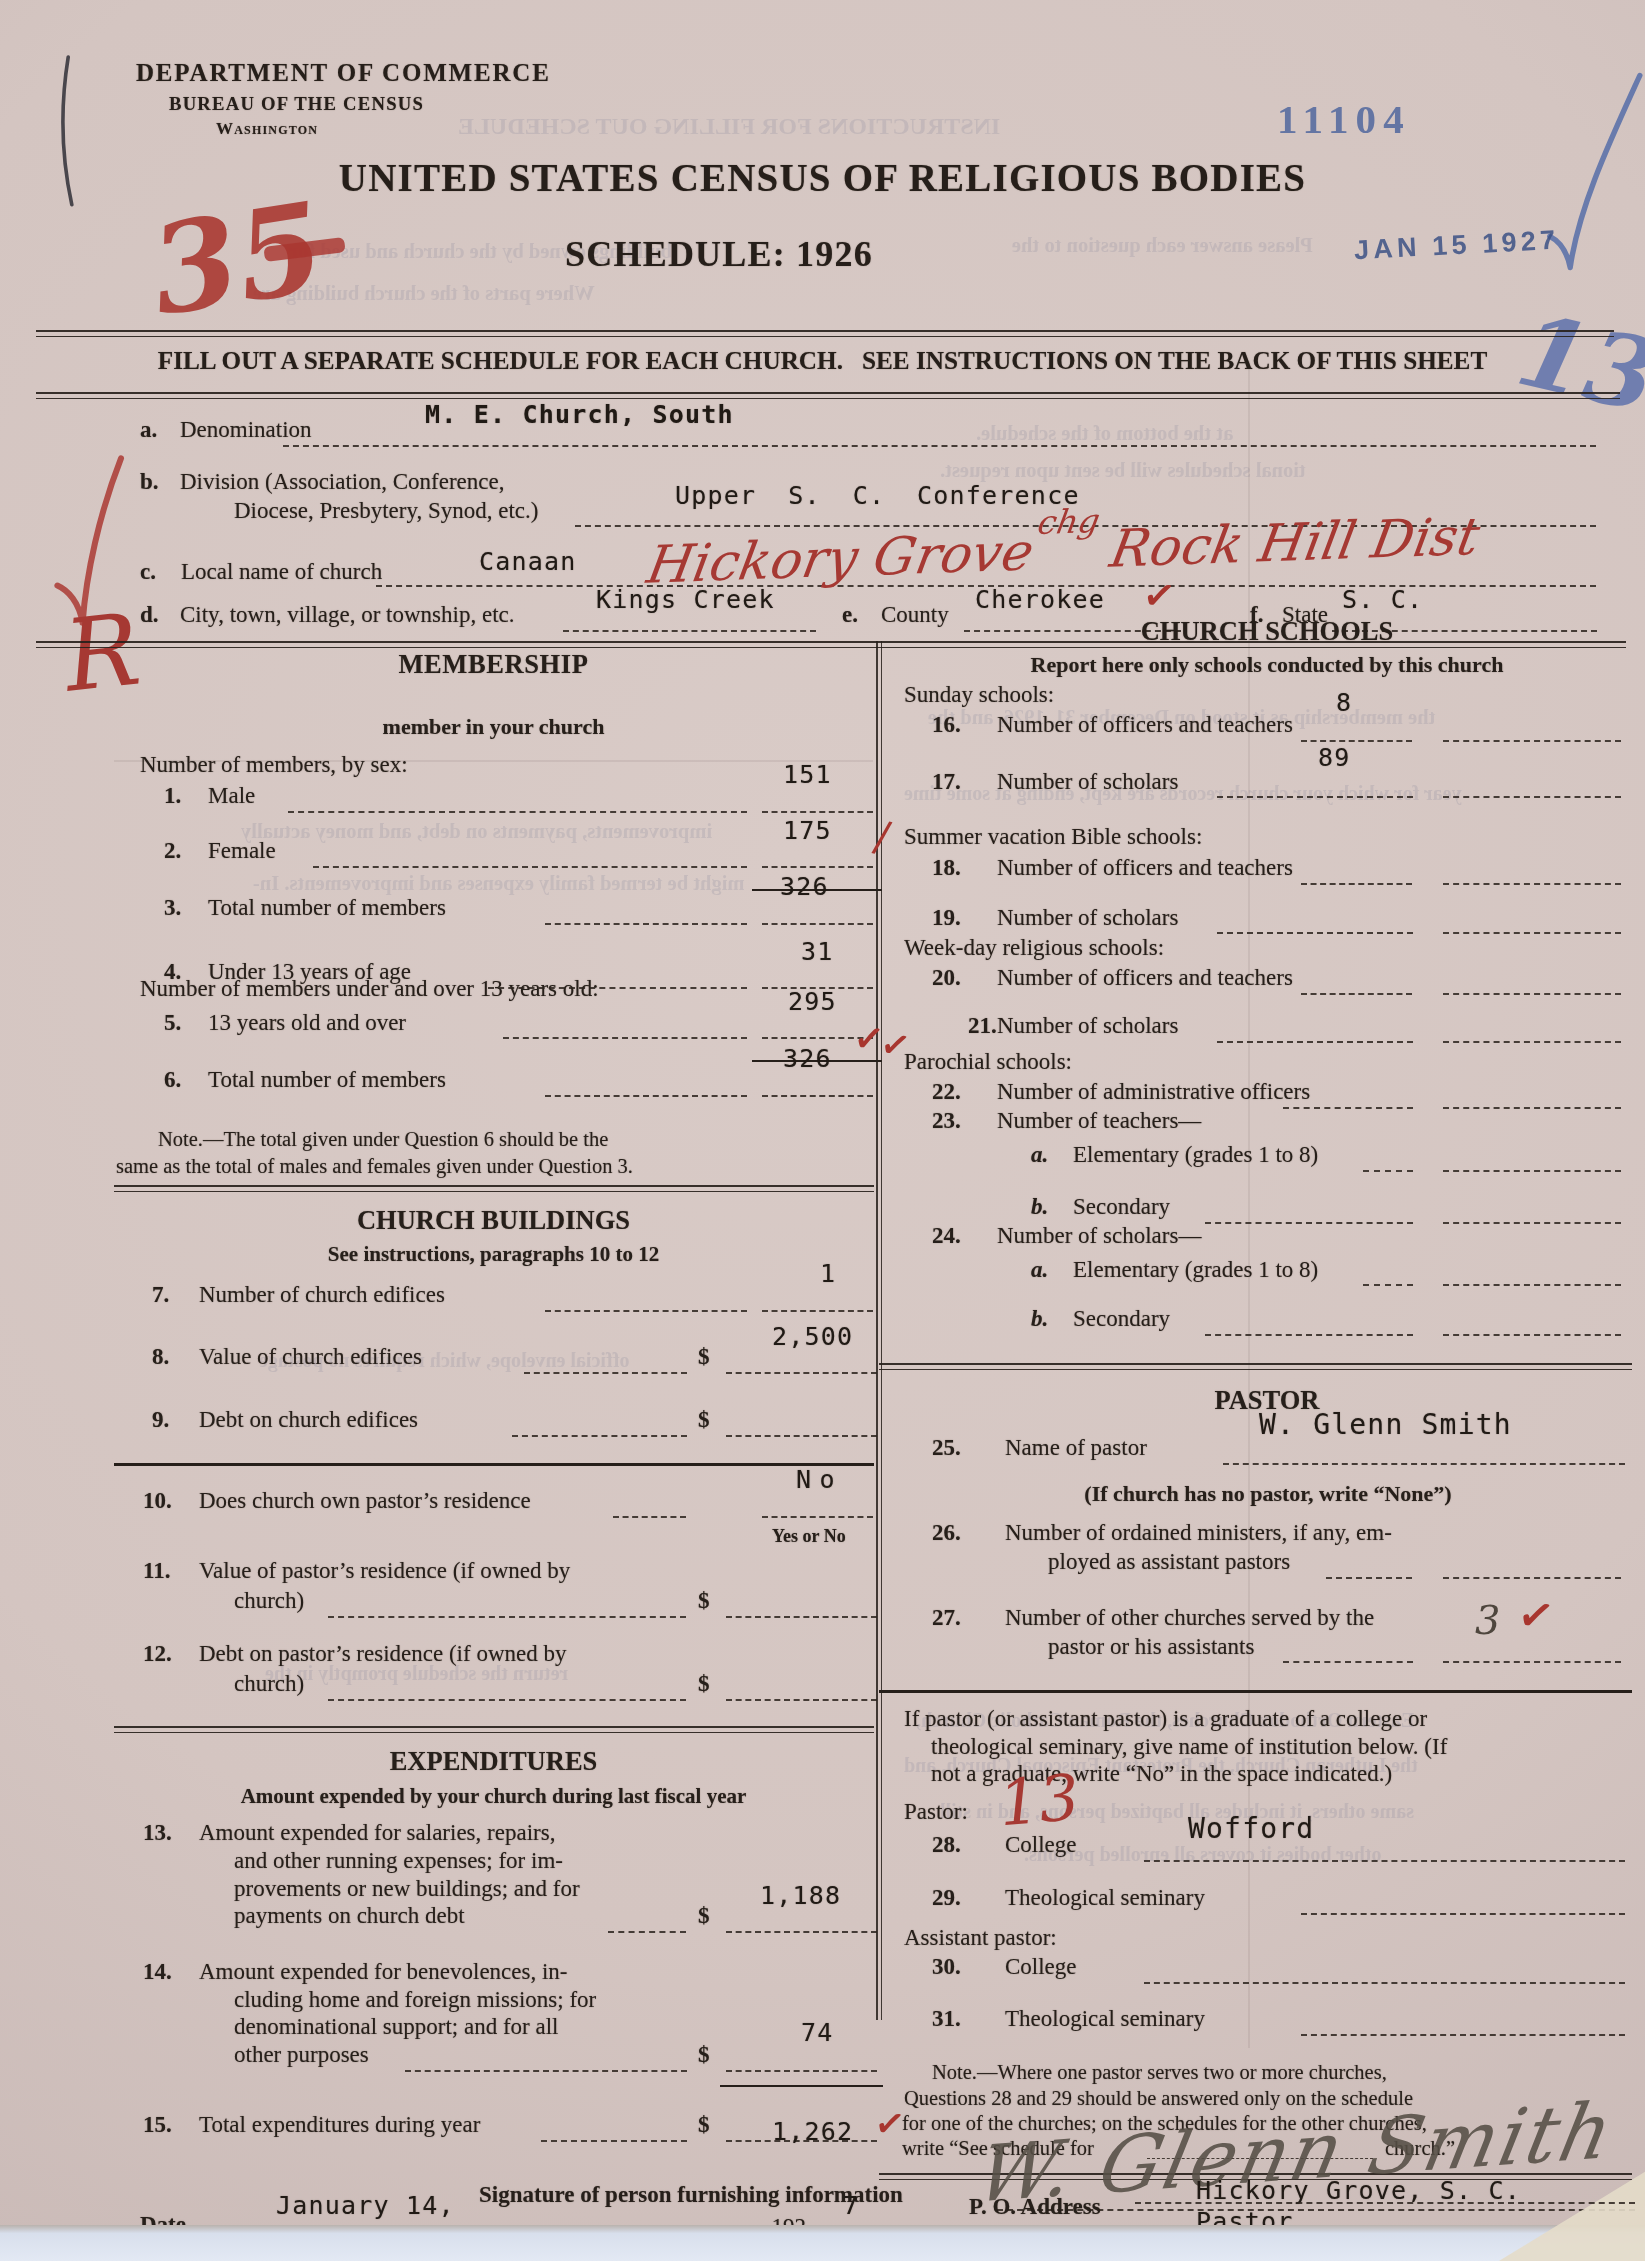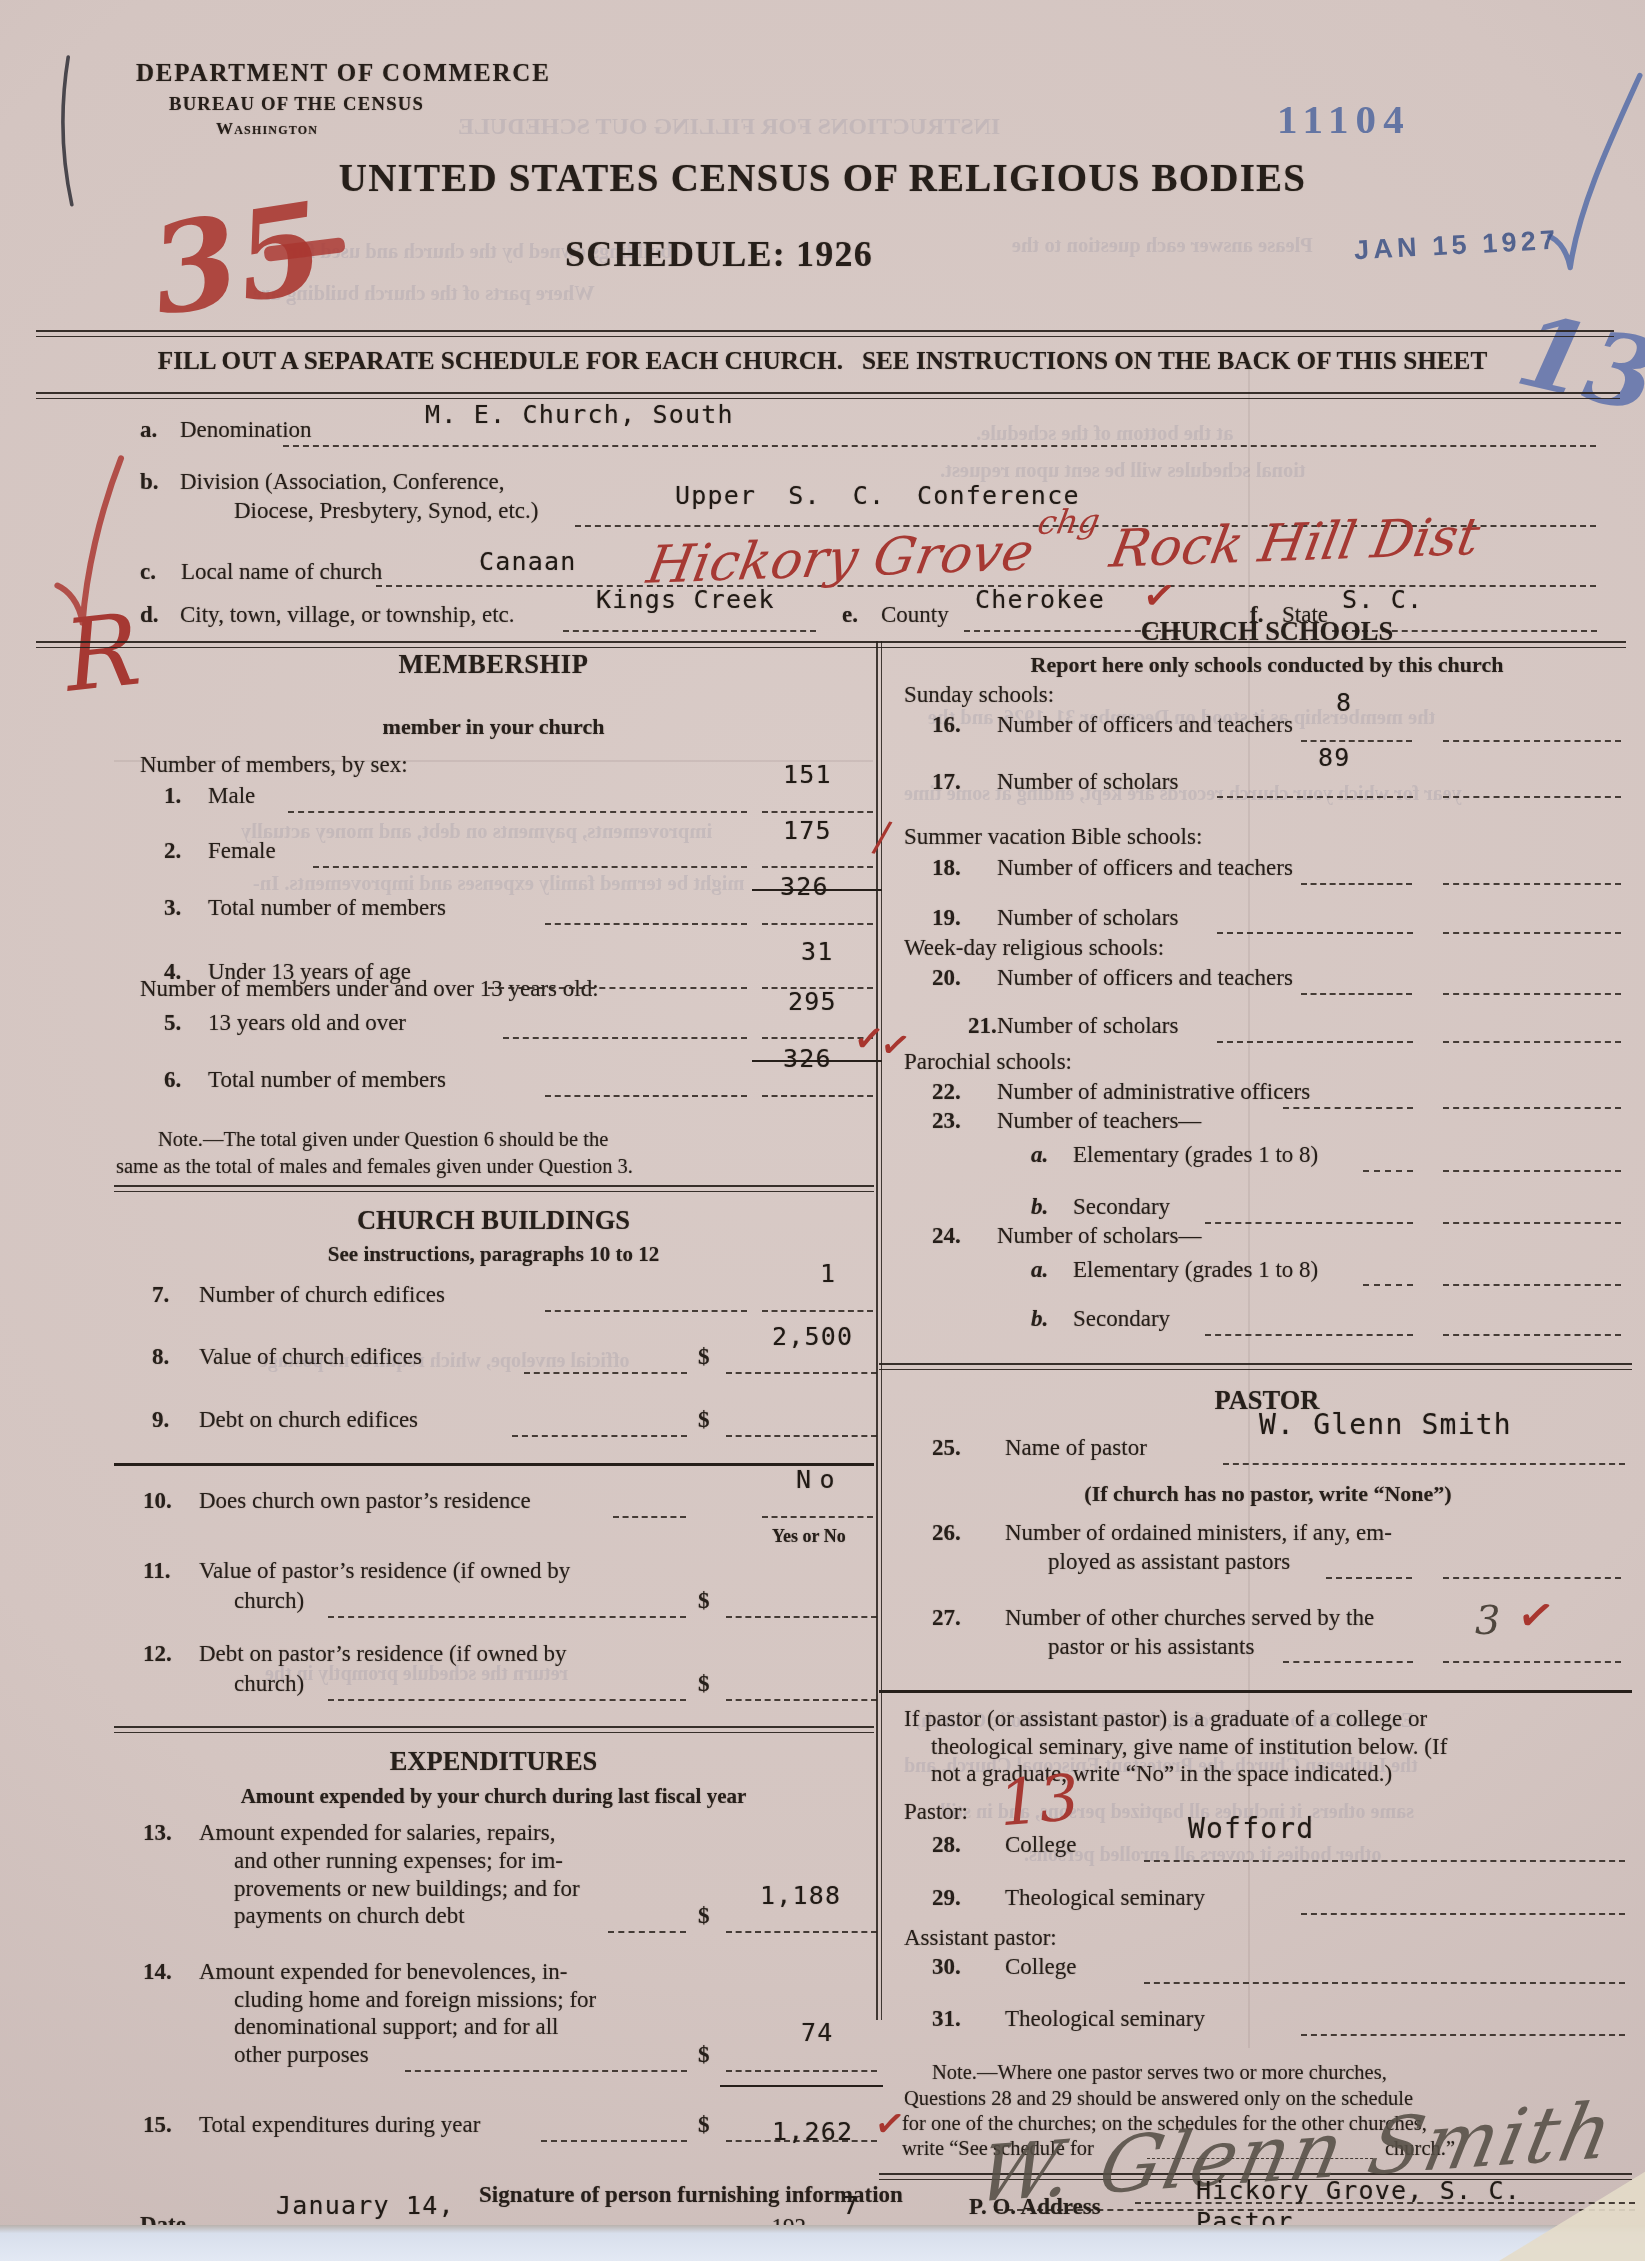--- a/index.html
+++ b/index.html
@@ -73,21 +73,21 @@
   <div class="dbl" style="left:36px;top:330px;width:1578px;"></div>
   <div class="t ink hd" style="left:0;width:1645px;top:346px;font-size:26px;transform:scaleX(.97);"><span>FILL OUT A SEPARATE SCHEDULE FOR EACH CHURCH.</span>&nbsp;&nbsp;&nbsp;<span>SEE INSTRUCTIONS ON THE BACK OF THIS SHEET</span></div>
   <div class="dbl" style="left:36px;top:392px;width:1584px;"></div>
 
   <svg style="position:absolute;left:55px;top:53px;" width="36" height="157" viewBox="0 0 60 260">
     <path d="M22 6 C 10 80, 8 160, 28 252" fill="none" stroke="#26262e" stroke-width="6" stroke-linecap="round" opacity=".8"></path>
   </svg>
 
   <div class="t ink lb" style="left:140px;top:417px;font-weight:700;">a.</div>
   <div class="t ink lb" style="left:180px;top:417px;">Denomination</div>
-  <div class="typ" style="left:425px;top:400px;">M. E. Church, South</div>
+  <div class="typ" style="left:425px;top:400px;font-weight:bold;">M. E. Church, South</div>
   <div class="dots" style="left:283px;top:445px;width:1313px;"></div>
 
   <div class="t ink lb" style="left:140px;top:469px;font-weight:700;">b.</div>
   <div class="t ink lb" style="left:180px;top:469px;">Division (Association, Conference,</div>
   <div class="t ink lb" style="left:234px;top:498px;">Diocese, Presbytery, Synod, etc.)</div>
   <div class="typ" style="left:675px;top:481px;word-spacing:15.7px;">Upper S. C.  Conference</div>
   <div class="dots" style="left:575px;top:525px;width:1021px;"></div>
 
   <div class="t ink lb" style="left:140px;top:559px;font-weight:700;">c.</div>
   <div class="t ink lb" style="left:181px;top:559px;">Local name of church</div>

